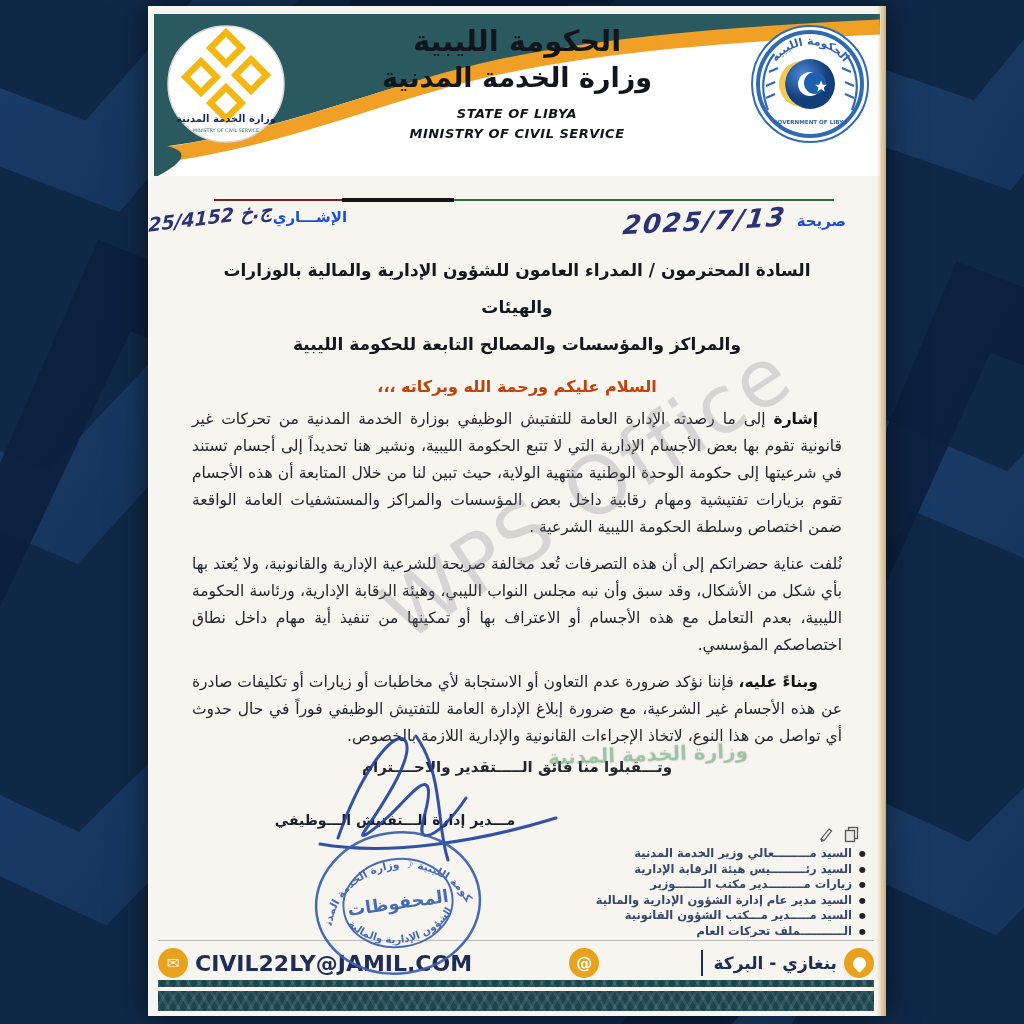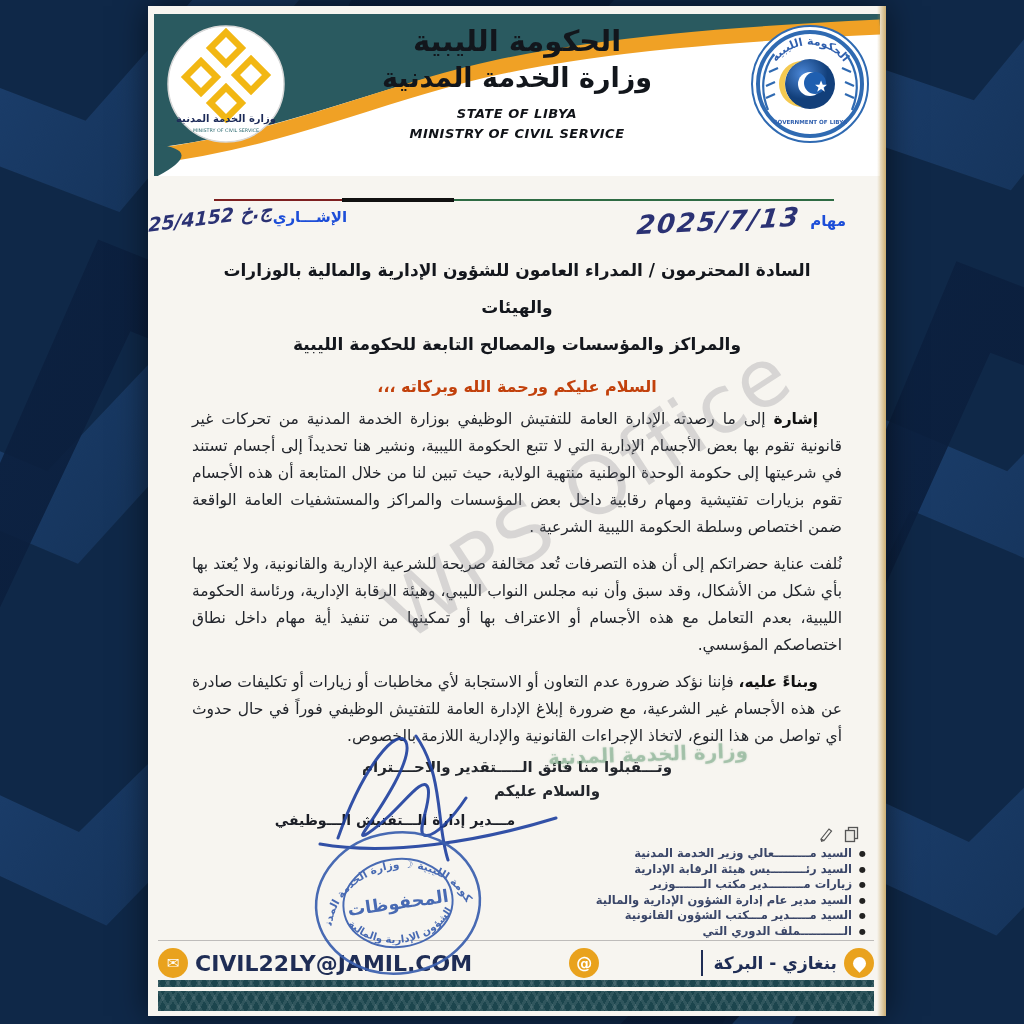--- a/index.html
+++ b/index.html
@@ -190,33 +190,32 @@
       <span class="t-green"></span>
     </div>
 
     <div class="ref-row">
       <div class="ref-left">
         <span class="hand hand-ref">ج.خ 25/4152</span>
         <span class="label-ar">الإشـــاري</span>
       </div>
       <div class="ref-right">
         <span class="hand hand-date">2025/7/13</span>
-        <span class="label-ar">مهام</span>
+        <span class="label-ar">صريحة</span>
       </div>
     </div>
 
     <div class="letter">
       <div class="addr">السادة المحترمون / المدراء العامون للشؤون الإدارية والمالية بالوزارات والهيئات</div>
       <div class="addr">والمراكز والمؤسسات والمصالح التابعة للحكومة الليبية</div>
       <div class="greeting">السلام عليكم ورحمة الله وبركاته ،،،</div>
       <div class="para indent"><span class="lead">إشارة</span><span> إلى ما رصدته الإدارة العامة للتفتيش الوظيفي بوزارة الخدمة المدنية من تحركات غير قانونية تقوم بها بعض الأجسام الإدارية التي لا تتبع الحكومة الليبية، ونشير هنا تحديداً إلى أجسام تستند في شرعيتها إلى حكومة الوحدة الوطنية منتهية الولاية، حيث تبين لنا من خلال المتابعة أن هذه الأجسام تقوم بزيارات تفتيشية ومهام رقابية داخل بعض المؤسسات والمراكز والمستشفيات العامة الواقعة ضمن اختصاص وسلطة الحكومة الليبية الشرعية .</span></div>
       <div class="para">نُلفت عناية حضراتكم إلى أن هذه التصرفات تُعد مخالفة صريحة للشرعية الإدارية والقانونية، ولا يُعتد بها بأي شكل من الأشكال، وقد سبق وأن نبه مجلس النواب الليبي، وهيئة الرقابة الإدارية، ورئاسة الحكومة الليبية، بعدم التعامل مع هذه الأجسام أو الاعتراف بها أو تمكينها من تنفيذ أية مهام داخل نطاق اختصاصكم المؤسسي.</div>
       <div class="para indent"><span class="lead">وبناءً عليه،</span><span> فإننا نؤكد ضرورة عدم التعاون أو الاستجابة لأي مخاطبات أو زيارات أو تكليفات صادرة عن هذه الأجسام غير الشرعية، مع ضرورة إبلاغ الإدارة العامة للتفتيش الوظيفي فوراً في حال حدوث أي تواصل من هذا النوع، لاتخاذ الإجراءات القانونية والإدارية اللازمة بالخصوص.</span></div>
       <div class="closing1">وتـــقبلوا منا فائق الـــــتقدير والاحــــترام</div>
-      <div class="closing2">والسلام عليكم</div>
     </div>
 
     <div class="ghost">وزارة الخدمة المدنية</div>
 
     <div class="sig-title">مـــدير إدارة الـــتفتيش الـــوظيفي</div>
 
     <svg class="sig-svg" viewBox="0 0 270 150">
       <g fill="none" stroke="#1d3f9e" stroke-width="3" stroke-linecap="round" opacity="0.9">
         <path d="M40,120 C66,46 100,8 108,24 C116,42 78,96 66,114 C60,123 74,114 92,97 C110,80 126,58 130,70 C134,84 118,113 126,117 C136,121 156,98 168,80"></path>
         <path d="M118,18 C146,58 138,106 150,142"></path>
@@ -267,21 +266,21 @@
       <div class="cc-item">
           <span class="cc-bullet">●</span>
           <span>السيد مدير عام إدارة الشؤون الإدارية والمالية</span>
         </div>
       <div class="cc-item">
           <span class="cc-bullet">●</span>
           <span>السيد مـــــدير مـــكتب الشؤون القانونية</span>
         </div>
       <div class="cc-item">
           <span class="cc-bullet">●</span>
-          <span>الـــــــــــملف الدوري التي</span>
+          <span>الـــــــــــملف تحركات العام</span>
         </div>
     </div>
     <div class="cc-sep"></div>
 
     <div class="footer">
       <div class="fgroup">
         <span class="fcircle">
             <span class="env-glyph">✉</span>
           </span>
         <span class="email">CIVIL22LY@JAMIL.COM</span>

